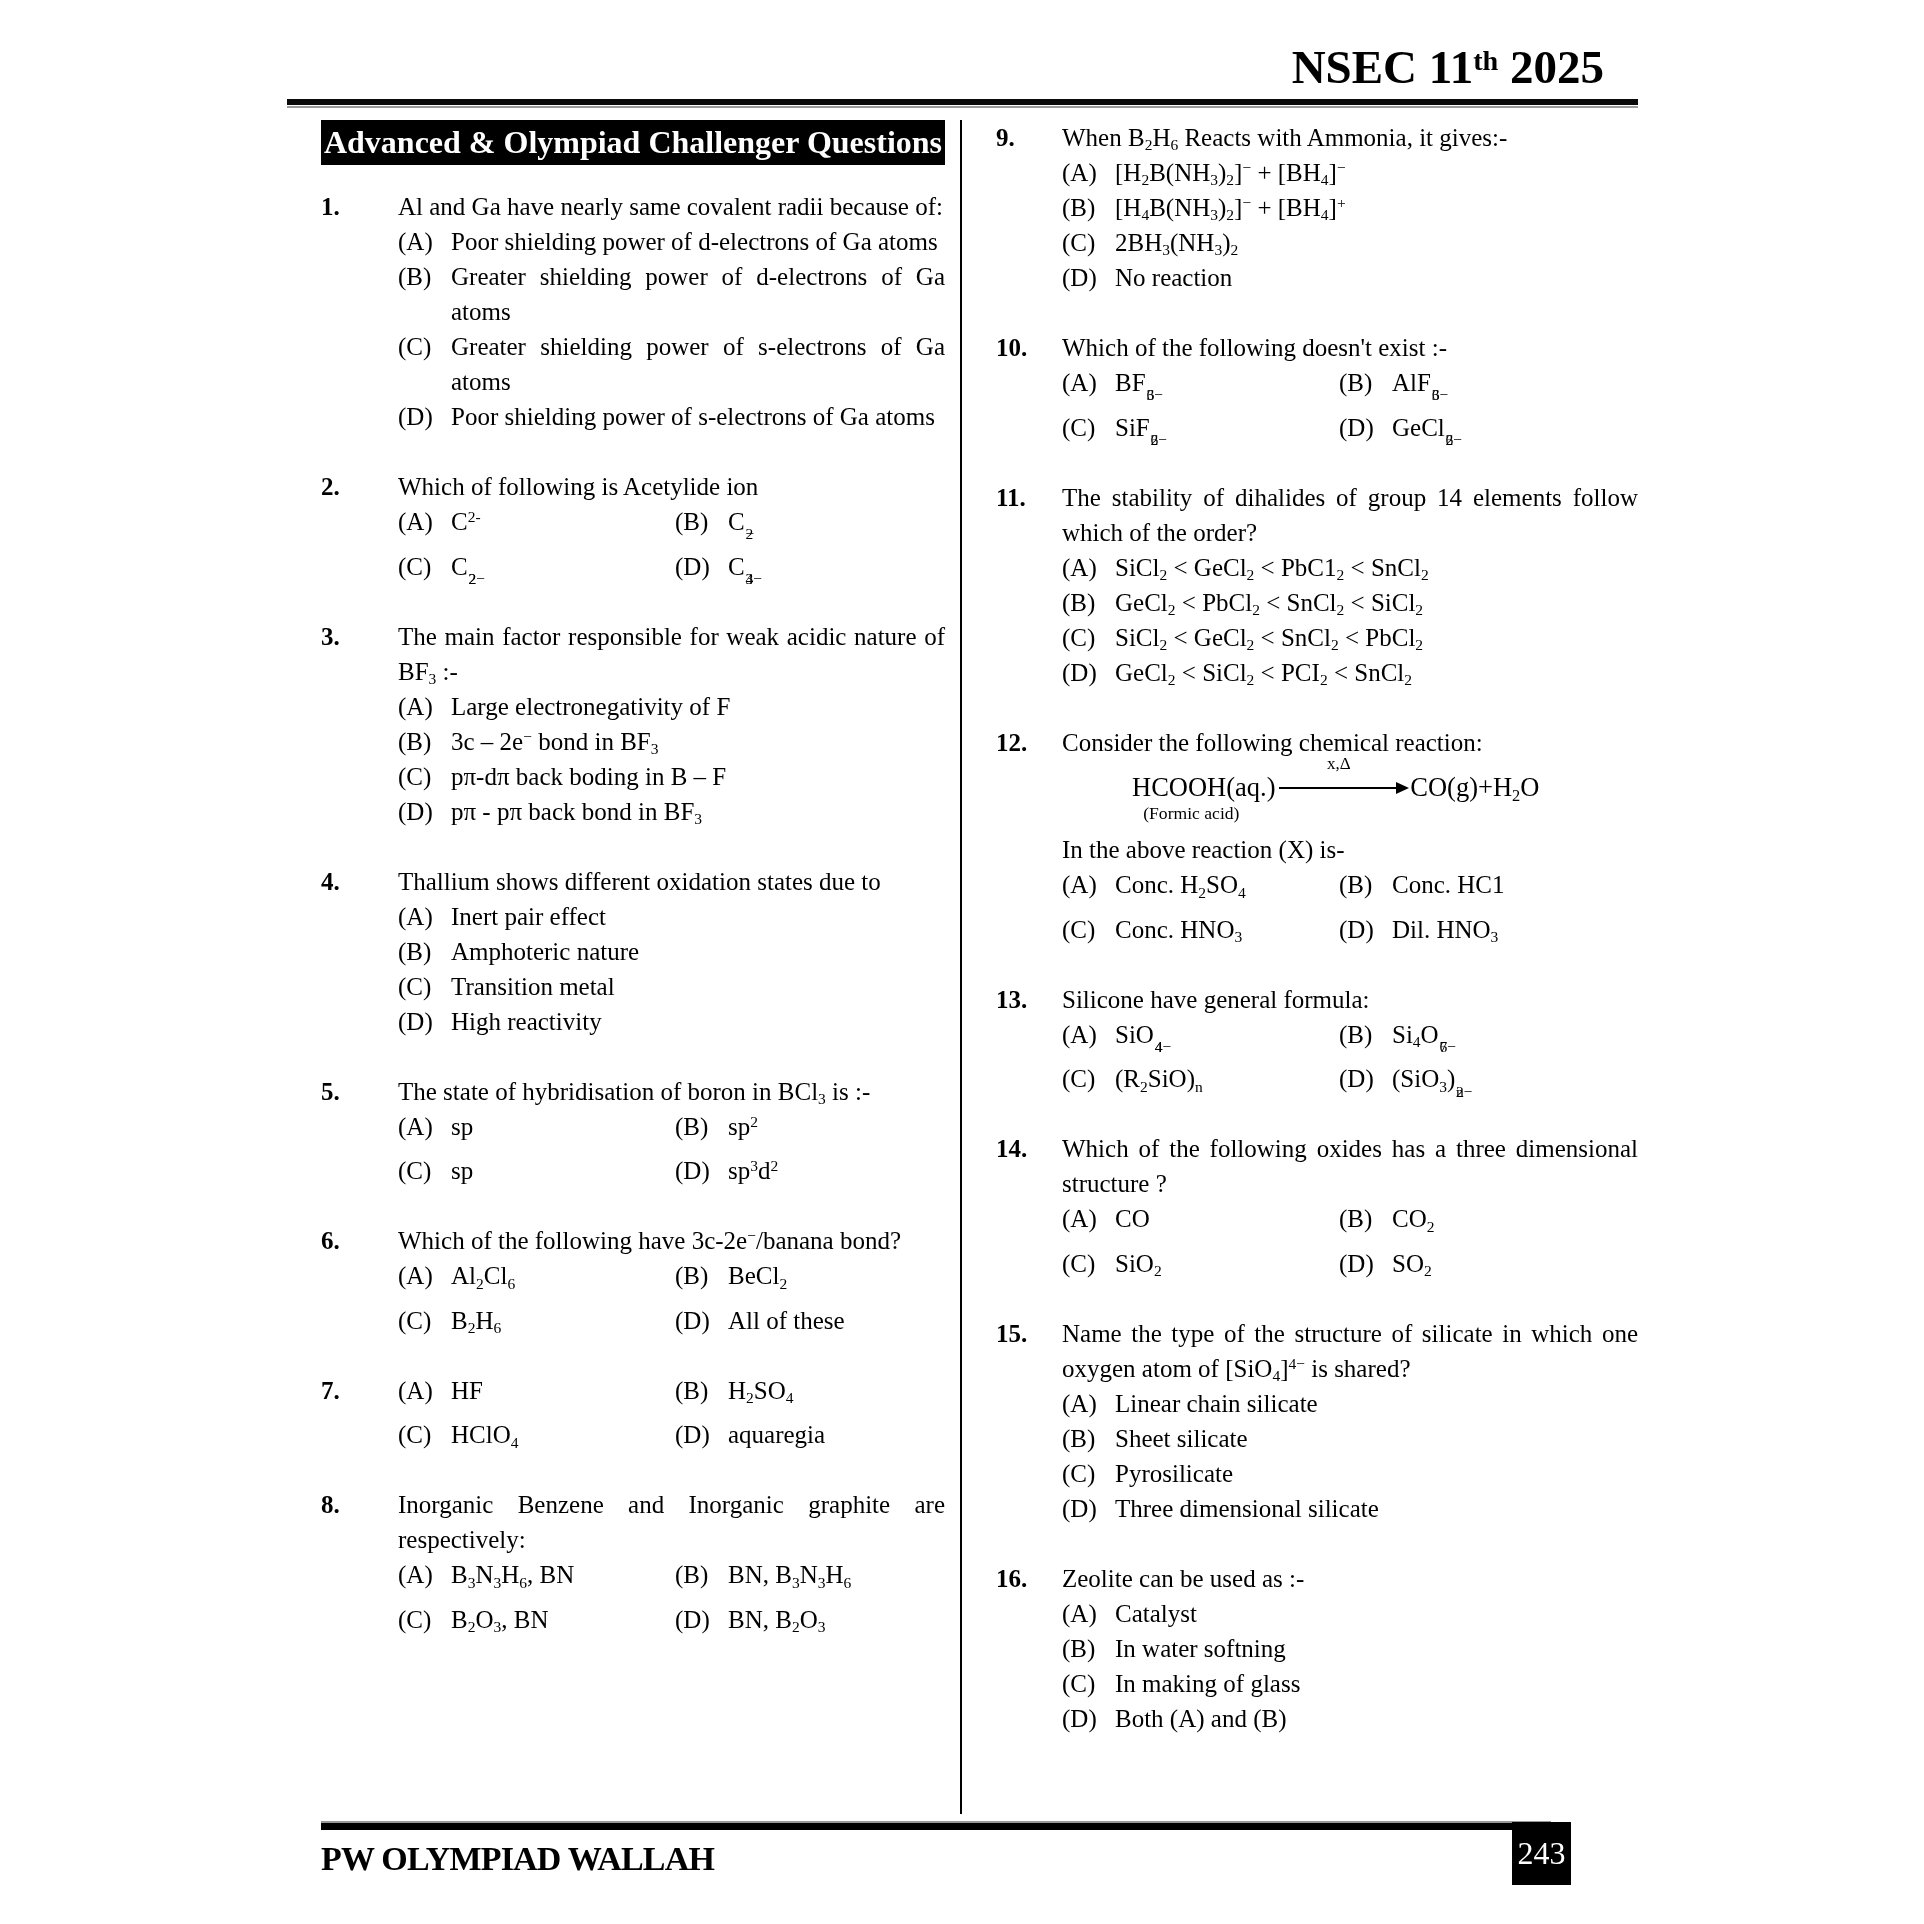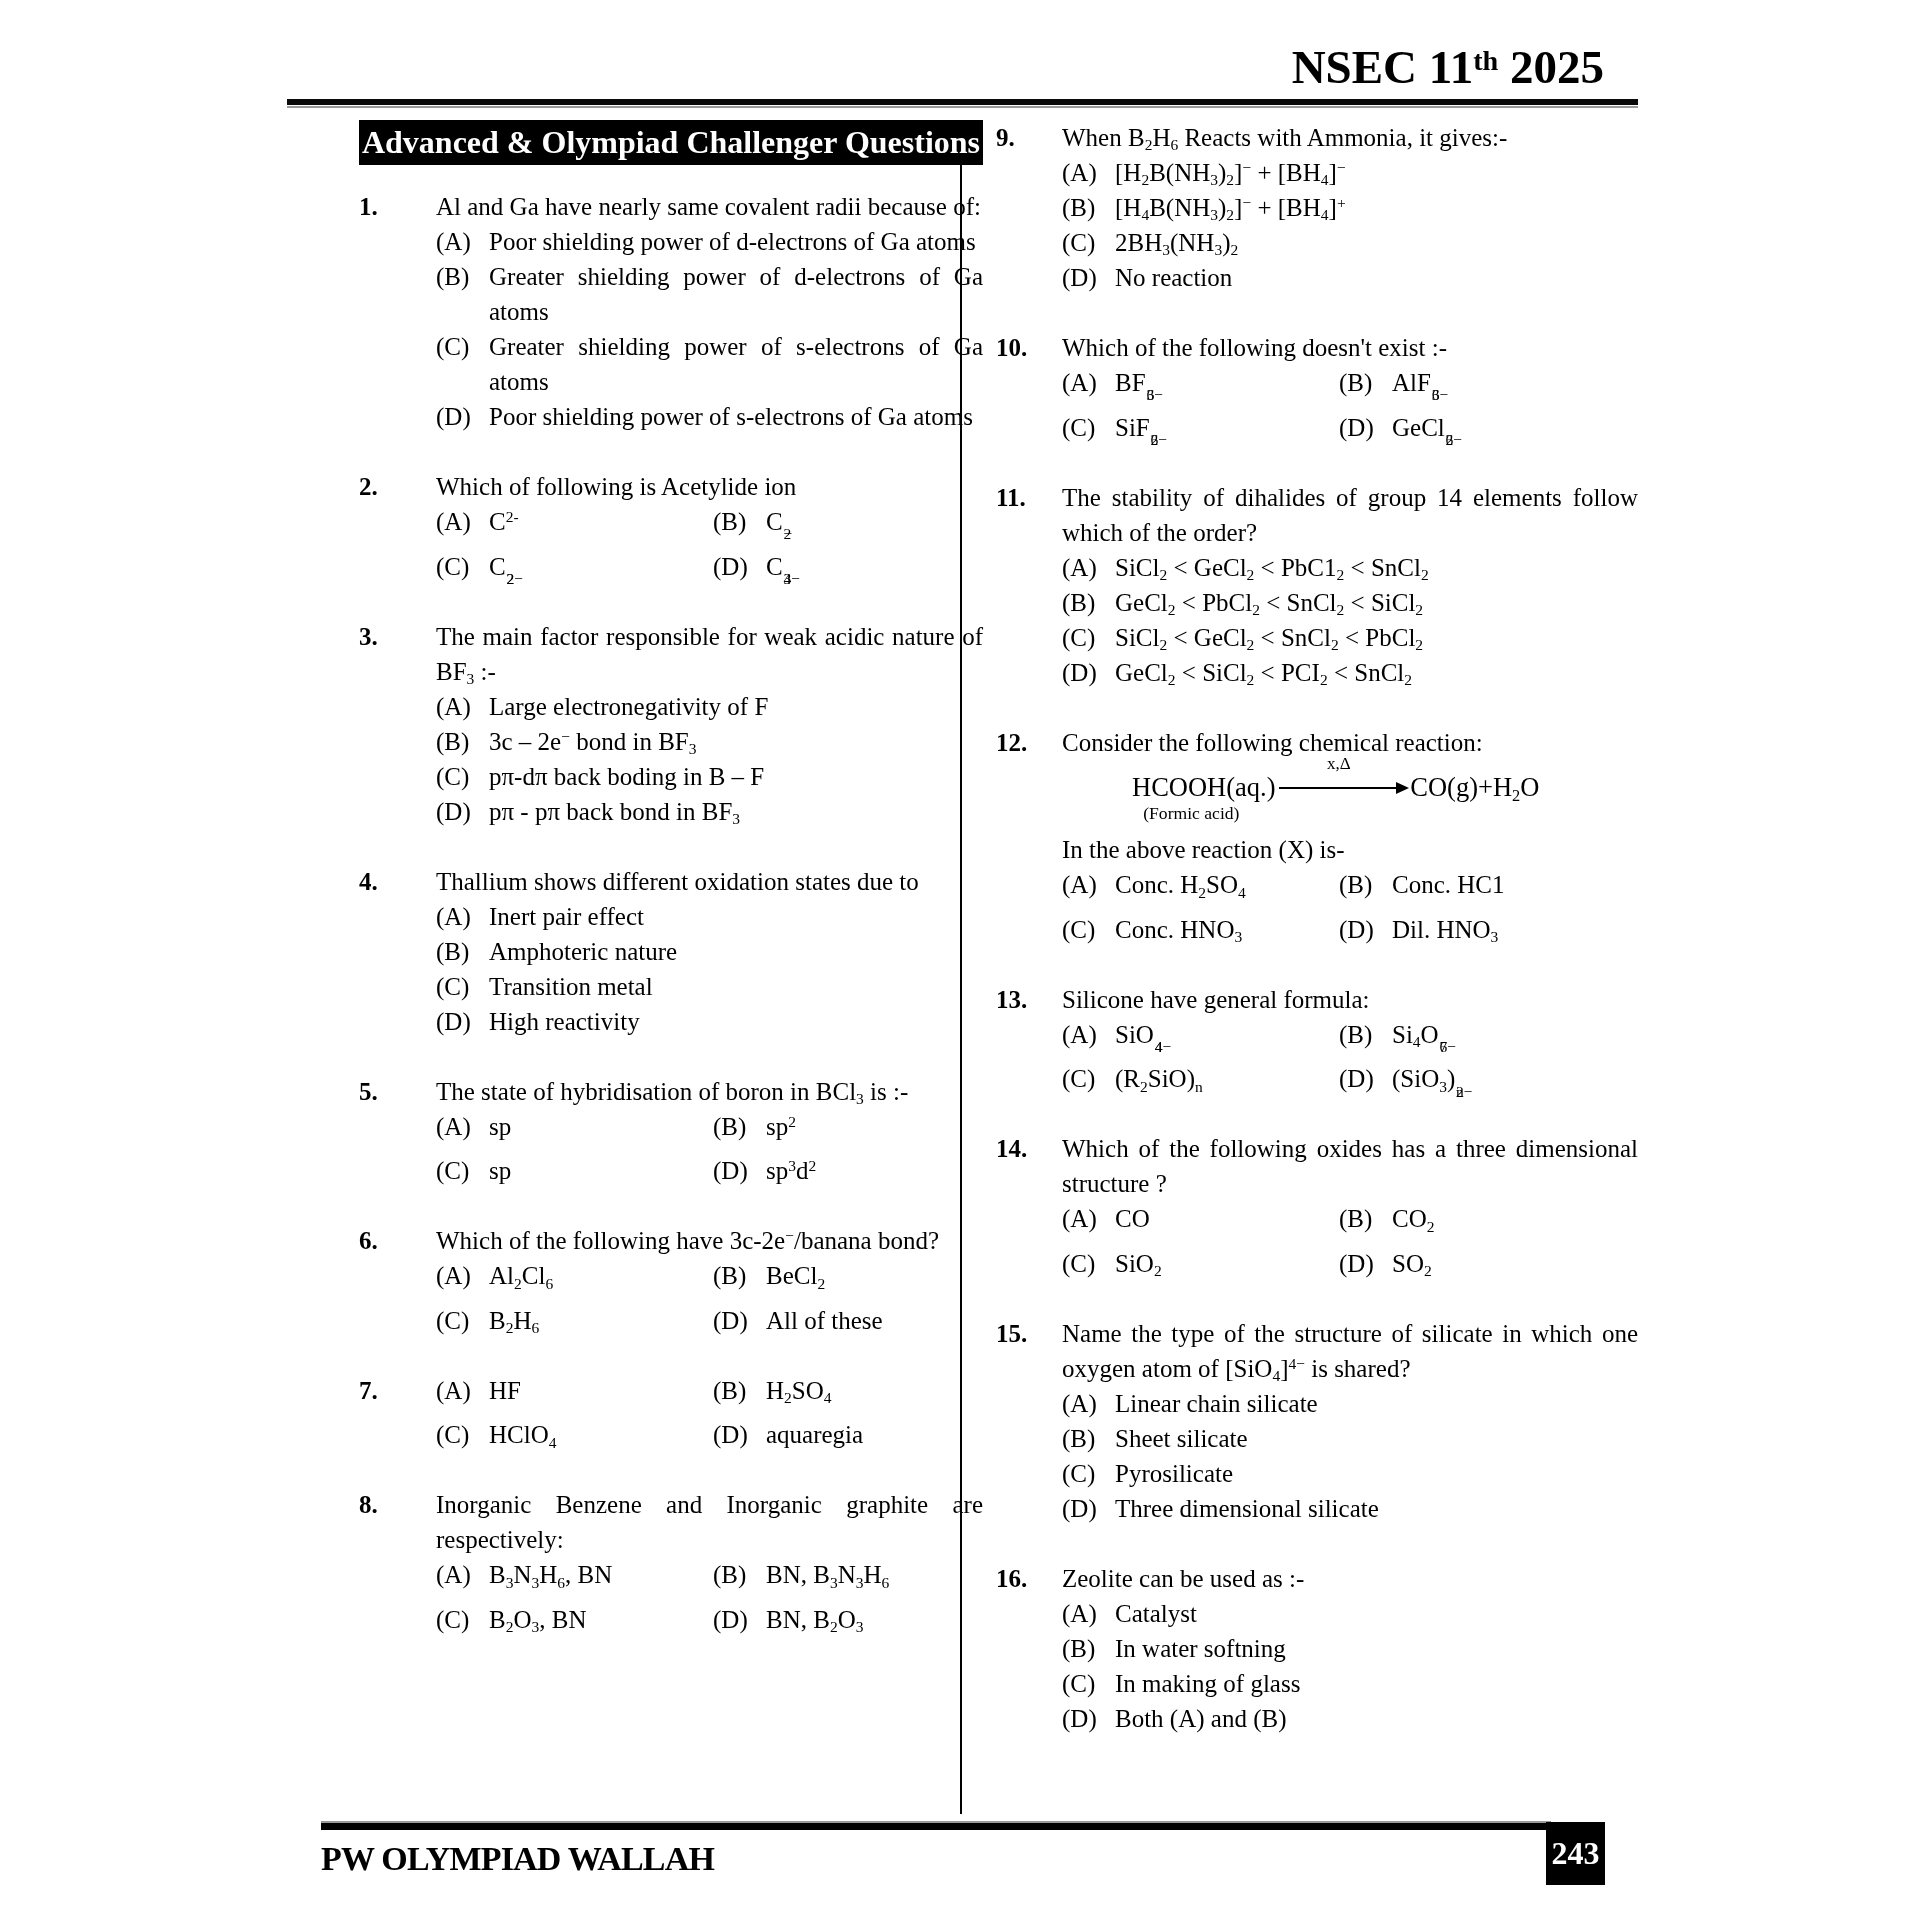--- a/index.html
+++ b/index.html
@@ -10,21 +10,21 @@
   
   .exam-title{position:absolute;top:40px;left:289px;width:1315px;text-align:right;
     font-size:47px;font-weight:bold;letter-spacing:0px;}
   .exam-title sup{font-size:0.6em;line-height:0;position:relative;top:-0.45em;vertical-align:baseline;}
   .header-rule{position:absolute;top:99px;left:287px;width:1351px;}
   .hr-thick{height:5.6px;background:#0a0a0a;}
   .hr-thin{height:1.6px;background:#9a9a9a;margin-top:1.6px;}
   
   .divider{position:absolute;top:120px;left:960px;width:2.4px;height:1694px;background:#000;}
   .col{position:absolute;top:120px;}
-  .col-left{left:321px;width:624px;margin-left:38px;}
+  .col-left{left:321px;width:624px;}
   .col-right{left:996px;width:642px;}
   .section-title{background:#000;color:#fff;font-size:32px;font-weight:bold;text-align:center;
     height:45px;line-height:45px;margin-bottom:24px;}
   
   .q{display:flex;margin-bottom:35px;font-size:25px;line-height:35px;}
   .q-num{font-weight:bold;flex:none;}
   .col-left .q-num{width:77px;}
   .col-right .q-num{width:66px;}
   .q-body{flex:1;min-width:0;}
   .q-text,.q-text2{text-align:justify;}
@@ -47,22 +47,22 @@
   .rxn-arrow{display:inline-block;position:relative;width:130px;height:27px;margin:0 1.6px 0 3.2px;vertical-align:baseline;}
   .rxn-arrow::after{content:'';position:absolute;left:0;right:9.6px;bottom:7.2px;border-bottom:2.4px solid #000;}
   .rxn-arrow-head{position:absolute;right:0;bottom:2px;width:0;height:0;
     border-left:13.6px solid #000;border-top:6.4px solid transparent;border-bottom:6.4px solid transparent;}
   .rxn-arrow-label{position:absolute;left:0;right:9.6px;bottom:24px;text-align:center;font-size:17px;line-height:1;}
   
   .footer-rule{position:absolute;top:1821px;left:321px;width:1230px;}
   .fr-thin{height:1.6px;background:#999;}
   .fr-thick{height:7.2px;background:#000;}
   .footer-brand{position:absolute;left:321px;top:1840px;font-size:34px;font-weight:bold;letter-spacing:-0.8px;}
-  .page-box{position:absolute;left:1546px;top:1822px;width:59px;height:63px;background:#000;color:#fff;
-    display:flex;align-items:center;justify-content:center;font-size:32px;font-weight:bold;text-align:right;}
+  .page-box{position:absolute;left:1512px;top:1822px;width:59px;height:63px;background:#000;color:#fff;
+    display:flex;align-items:center;justify-content:center;font-size:32px;font-weight:normal;text-align:right;}
 </style>
 </head>
 <body>
 
 <div class="exam-title"><span>NSEC 11</span><sup>th</sup><span> 2025</span></div>
 
 <div class="header-rule">
   <div class="hr-thick"></div>
   <div class="hr-thin"></div>
 </div>

